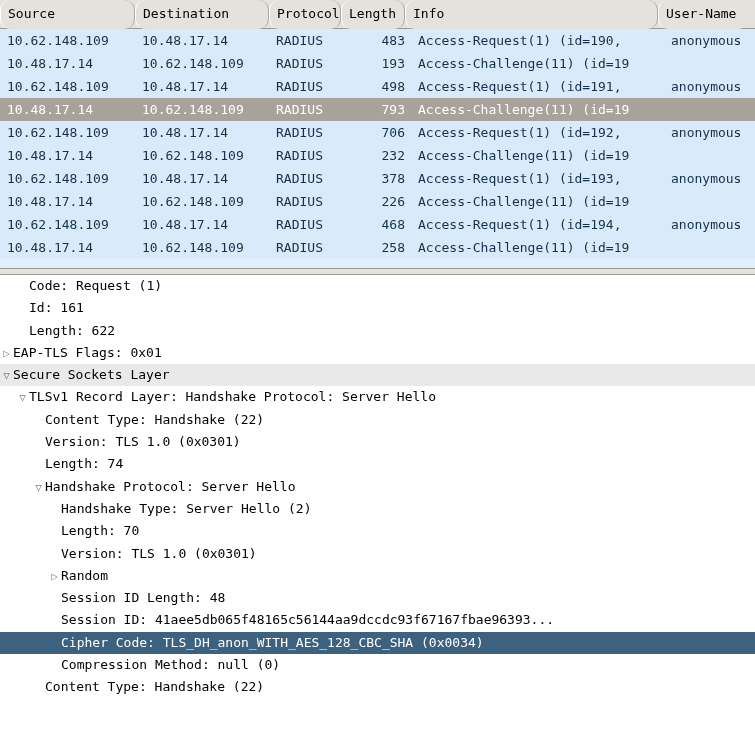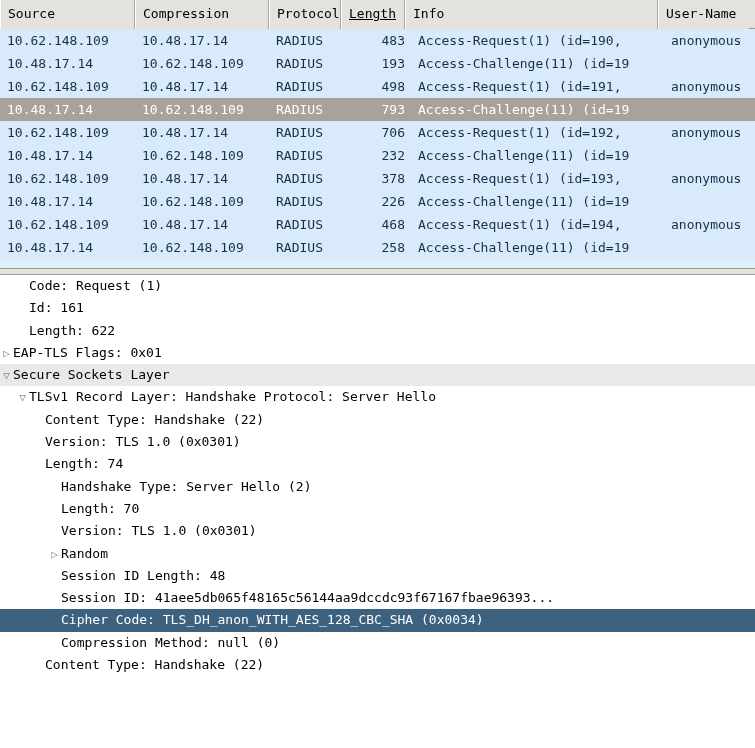--- a/index.html
+++ b/index.html
@@ -41,25 +41,26 @@
     line-height: 28px;
     padding-left: 7px;
     background: #e4e2dd;
     border-right: 1px solid #a8a69f;
     border-left: 1px solid #ffffff;
     color: #000000;
     font-size: 13px;
     white-space: nowrap;
     overflow: hidden;
     letter-spacing: 0px;
+    border-radius: 10px;
   }
   .col-src      { width: 135px; }
   .col-dst      { width: 134px; }
   .col-proto    { width:  72px; }
-  .col-len      { width:  64px; text-decoration: underline; }
+  .col-len      { width:  64px; }
   .col-info     { width: 253px; }
   .col-user     { width:  91px; border-right: none; }
 
   .plist-rows { position: relative; }
   .plist-row {
     display: flex;
     height: 23px;
     line-height: 23px;
     background: #d9eafb;
     color: #16314c;
@@ -133,21 +134,21 @@
   .ind2 { padding-left: 32px; }
   .ind3 { padding-left: 48px; }
 </style>
 </head>
 <body>
 
 <div id="packet-list-pane">
 
   <div class="col-header-row">
     <div class="col-header col-src">Source</div>
-    <div class="col-header col-dst">Compression</div>
+    <div class="col-header col-dst">Destination</div>
     <div class="col-header col-proto">Protocol</div>
     <div class="col-header col-len">Length</div>
     <div class="col-header col-info">Info</div>
     <div class="col-header col-user">User-Name</div>
   </div>
 
   <div class="plist-rows" id="plist-rows">
       <div class="plist-row">
         <div class="cell c-src">10.62.148.109</div>
         <div class="cell c-dst">10.48.17.14</div>
@@ -237,20 +238,21 @@
   <div id="tree-rows">
       <div class="tree-row ind1"><span class="twisty blank"> </span><span class="tree-label">Code: Request (1)</span></div>
       <div class="tree-row ind1"><span class="twisty blank"> </span><span class="tree-label">Id: 161</span></div>
       <div class="tree-row ind1"><span class="twisty blank"> </span><span class="tree-label">Length: 622</span></div>
       <div class="tree-row ind0"><span class="twisty">▷</span><span class="tree-label">EAP-TLS Flags: 0x01</span></div>
       <div class="tree-row ind0 band"><span class="twisty">▽</span><span class="tree-label">Secure Sockets Layer</span></div>
       <div class="tree-row ind1"><span class="twisty">▽</span><span class="tree-label">TLSv1 Record Layer: Handshake Protocol: Server Hello</span></div>
       <div class="tree-row ind2"><span class="twisty blank"> </span><span class="tree-label">Content Type: Handshake (22)</span></div>
       <div class="tree-row ind2"><span class="twisty blank"> </span><span class="tree-label">Version: TLS 1.0 (0x0301)</span></div>
       <div class="tree-row ind2"><span class="twisty blank"> </span><span class="tree-label">Length: 74</span></div>
+      <div class="tree-row ind2"><span class="twisty">▽</span><span class="tree-label">Handshake Protocol: Server Hello</span></div>
       <div class="tree-row ind3"><span class="twisty blank"> </span><span class="tree-label">Handshake Type: Server Hello (2)</span></div>
       <div class="tree-row ind3"><span class="twisty blank"> </span><span class="tree-label">Length: 70</span></div>
       <div class="tree-row ind3"><span class="twisty blank"> </span><span class="tree-label">Version: TLS 1.0 (0x0301)</span></div>
       <div class="tree-row ind3"><span class="twisty">▷</span><span class="tree-label">Random</span></div>
       <div class="tree-row ind3"><span class="twisty blank"> </span><span class="tree-label">Session ID Length: 48</span></div>
       <div class="tree-row ind3"><span class="twisty blank"> </span><span class="tree-label">Session ID: 41aee5db065f48165c56144aa9dccdc93f67167fbae96393...</span></div>
       <div class="tree-row ind3 selrow"><span class="twisty blank"> </span><span class="tree-label">Cipher Code: TLS_DH_anon_WITH_AES_128_CBC_SHA (0x0034)</span></div>
       <div class="tree-row ind3"><span class="twisty blank"> </span><span class="tree-label">Compression Method: null (0)</span></div>
       <div class="tree-row ind2"><span class="twisty blank"> </span><span class="tree-label">Content Type: Handshake (22)</span></div>
     </div>

